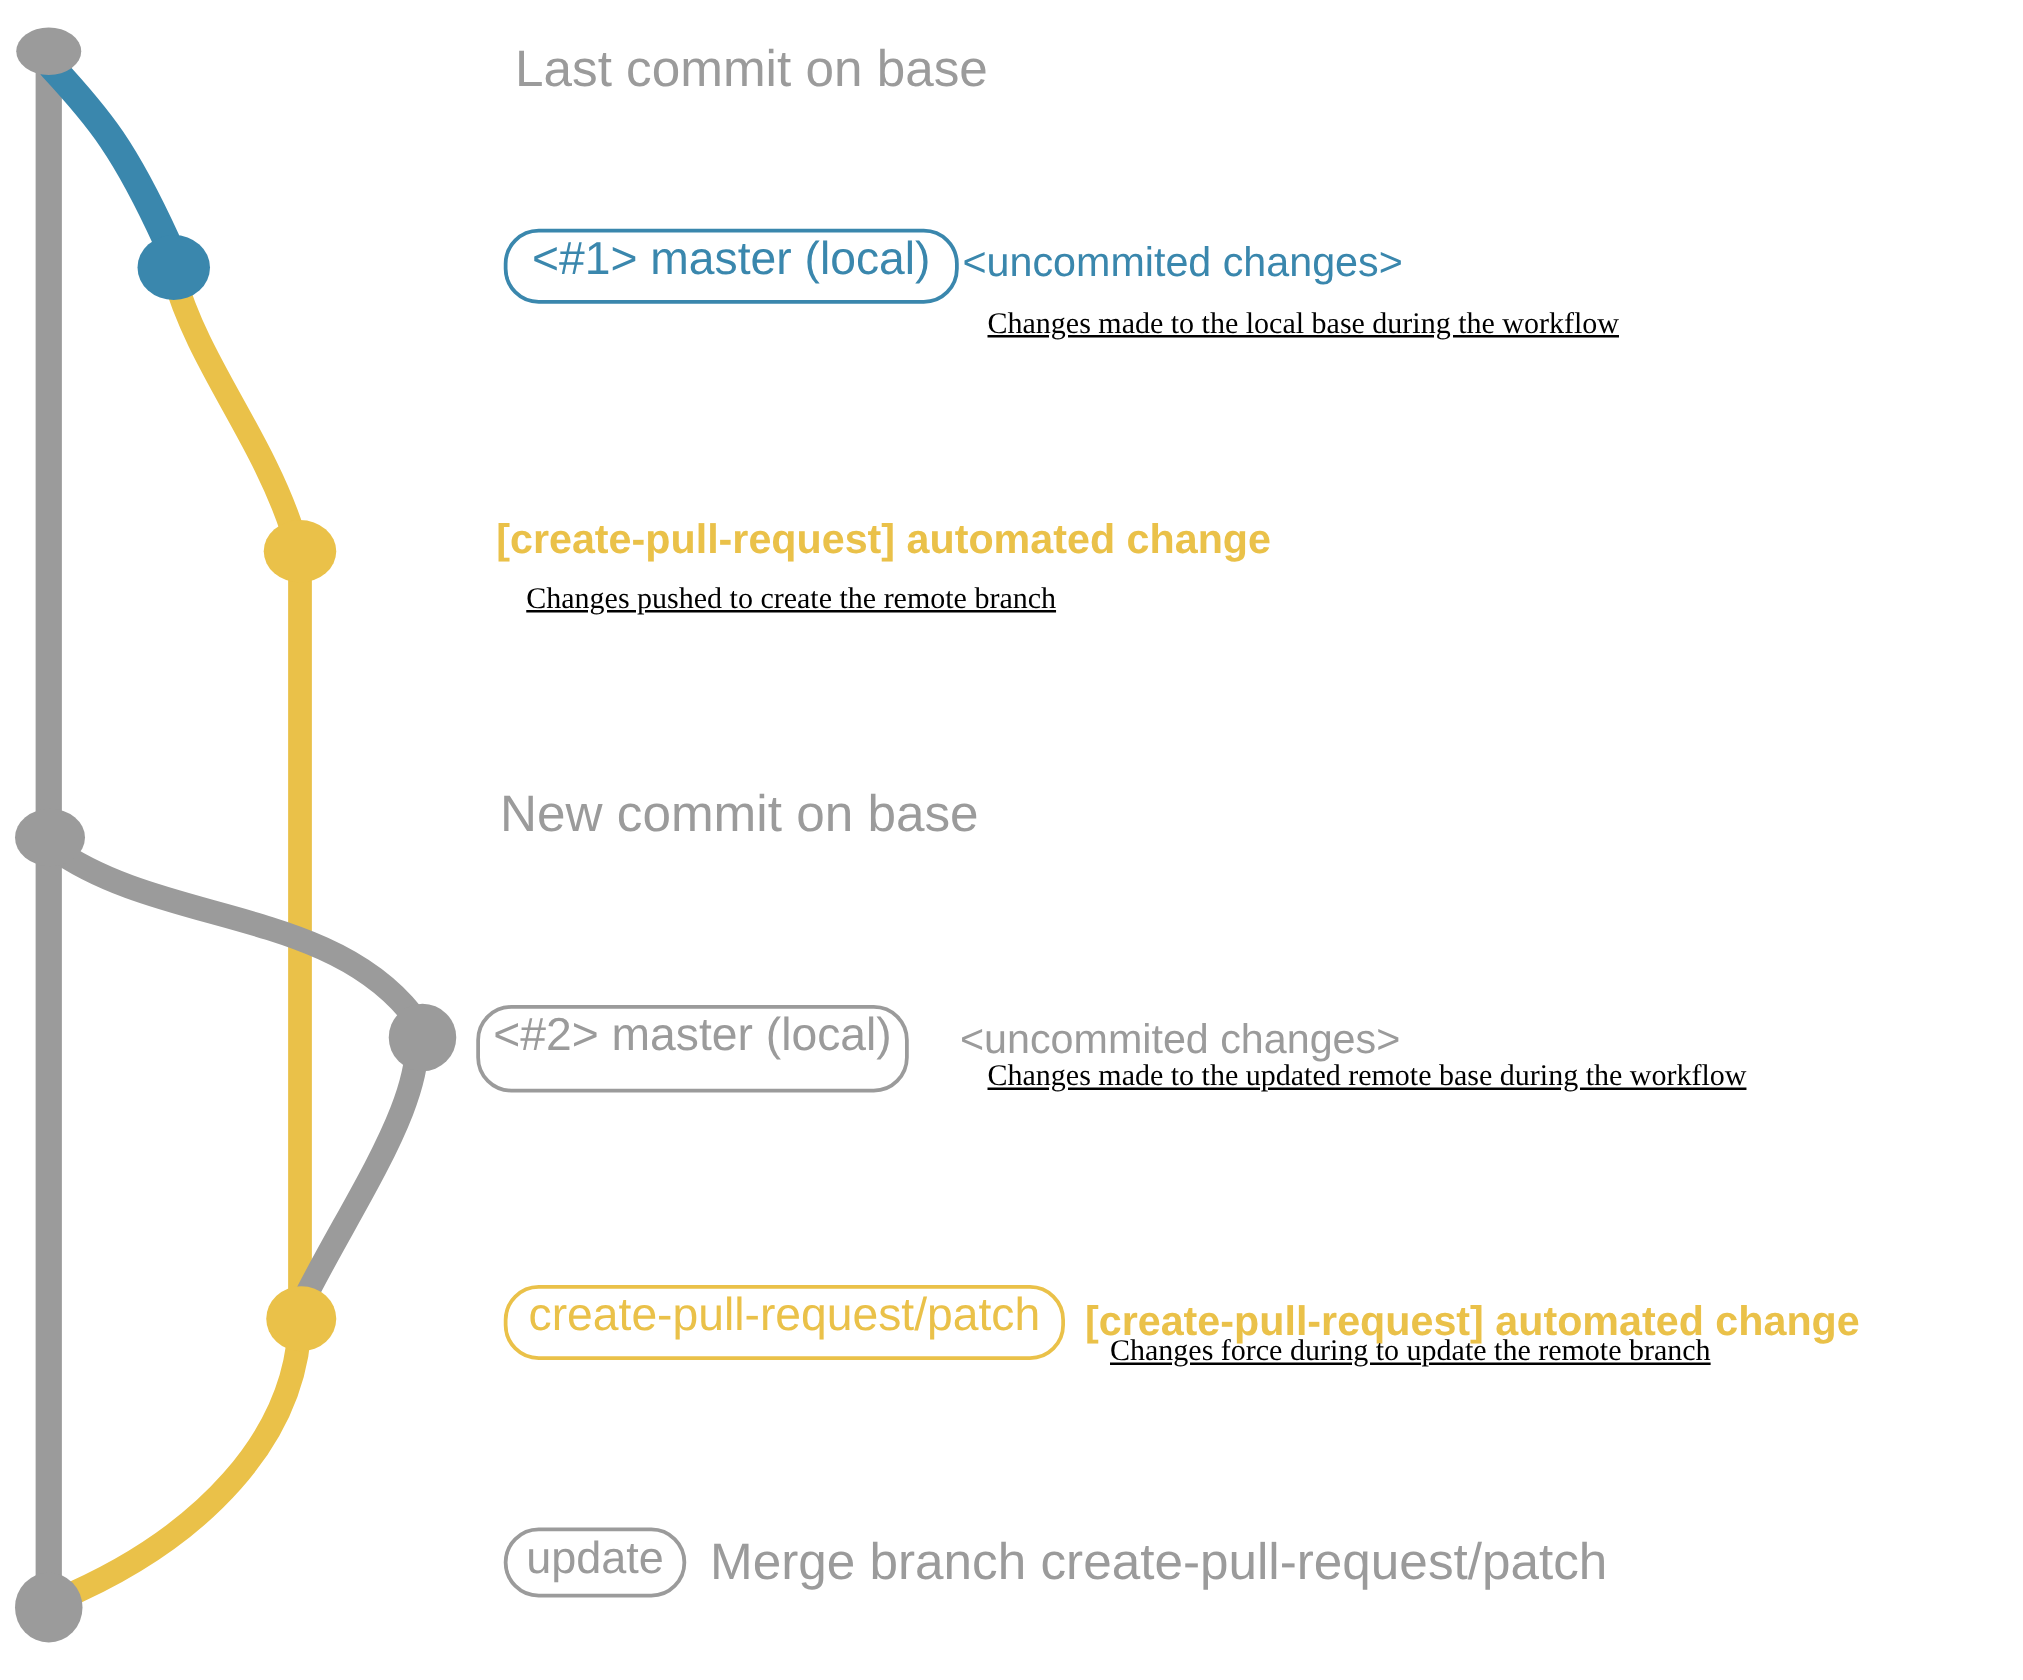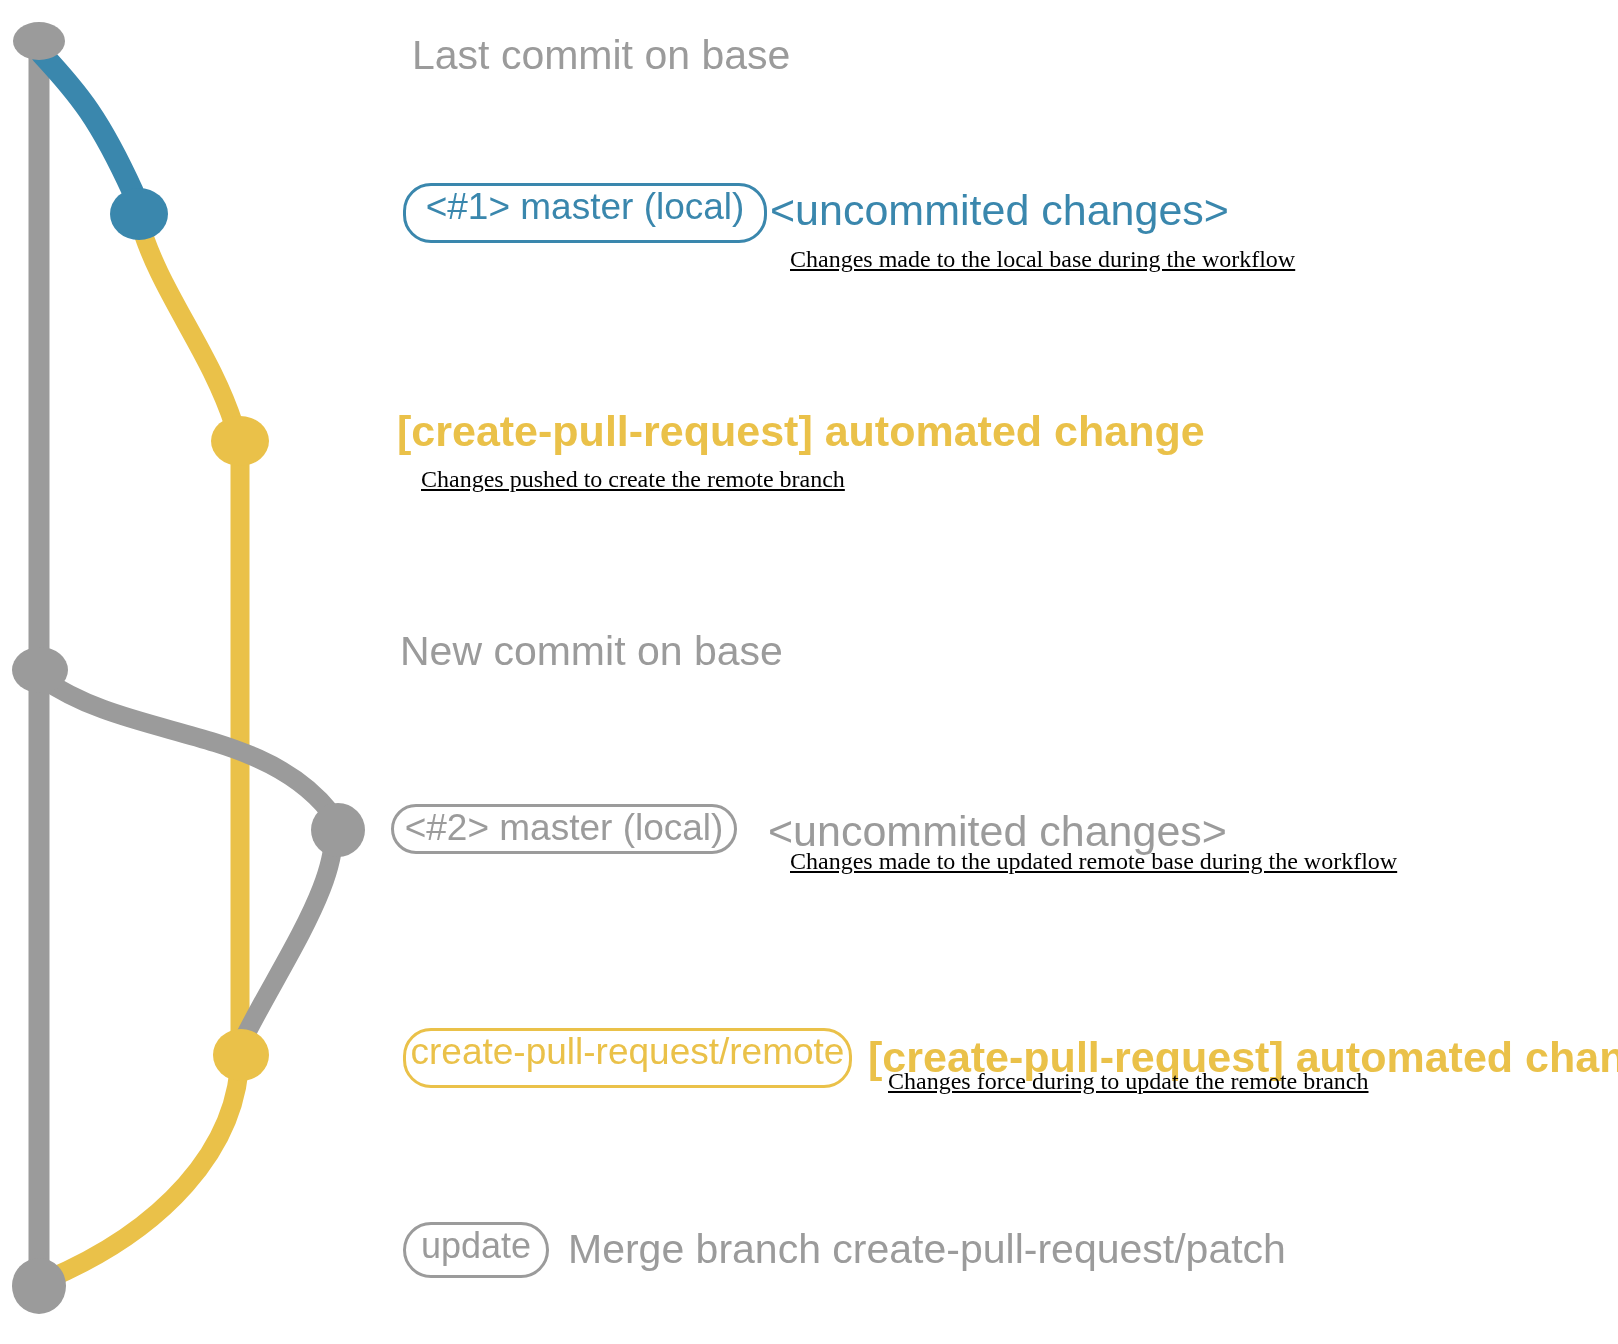--- a/index.html
+++ b/index.html
@@ -15,21 +15,21 @@
   svg.graph{position:absolute;left:0;top:0;}
 
   .note{
     position:absolute;
     font-size:41px;line-height:46px;
     color:var(--c-base);
     white-space:nowrap;
   }
   .title{
     position:absolute;
-    font-size:43px;line-height:46px;
+    font-size:33px;line-height:46px;
     white-space:nowrap;
   }
   .title.blue{color:var(--c-local);}
   .title.gray{color:var(--c-base);}
   .title.yellow{color:var(--c-patch);font-weight:bold;}
   .desc{
     position:absolute;
     font-family:"Liberation Serif", serif;
     font-size:24px;line-height:38px;
     color:var(--c-note);
@@ -78,28 +78,28 @@
     <span>&lt;#1&gt; master (local)</span>
   </div>
   <div class="title blue" style="left:770px;top:187px">&lt;uncommited changes&gt;</div>
   <div class="desc" style="left:790px;top:240px">Changes made to the local base during the workflow</div>
 
   <div class="title yellow" style="left:397px;top:408px">[create-pull-request] automated change</div>
   <div class="desc" style="left:421px;top:460px">Changes pushed to create the remote branch</div>
 
   <div class="note" style="left:400px;top:628px">New commit on base</div>
 
-  <div class="pill gray" style="left:391px;top:804px;width:346px;height:50px">
+  <div class="pill gray" style="left:381px;top:804px;width:346px;height:70px">
     <span>&lt;#2&gt; master (local)</span>
   </div>
   <div class="title gray" style="left:768px;top:808px">&lt;uncommited changes&gt;</div>
   <div class="desc" style="left:790px;top:842px">Changes made to the updated remote base during the workflow</div>
 
   <div class="pill yellow" style="left:403px;top:1028px;width:449px;height:60px">
-    <span>create-pull-request/remote</span>
+    <span>create-pull-request/patch</span>
   </div>
   <div class="title yellow" style="left:868px;top:1034px">[create-pull-request] automated change</div>
   <div class="desc" style="left:888px;top:1062px">Changes force during to update the remote branch</div>
 
   <div class="pill gray" style="left:403px;top:1222px;width:146px;height:56px;font-size:36px">
     <span>update</span>
   </div>
   <div class="note" style="left:568px;top:1226px">Merge branch create-pull-request/patch</div>
 
 </div>

